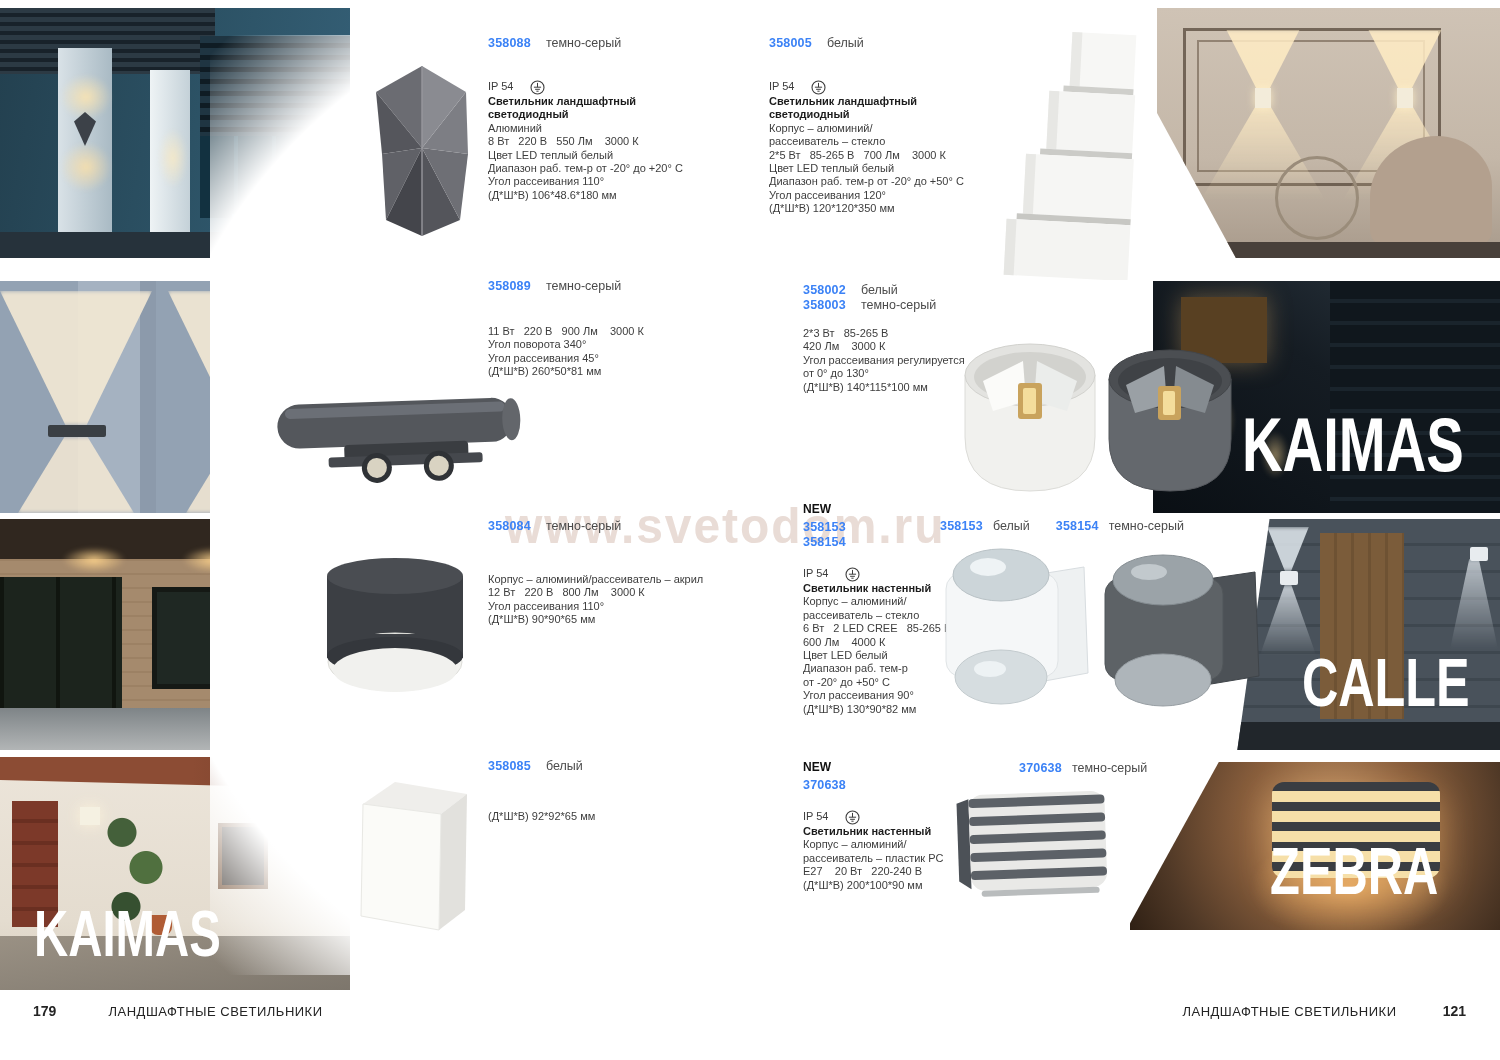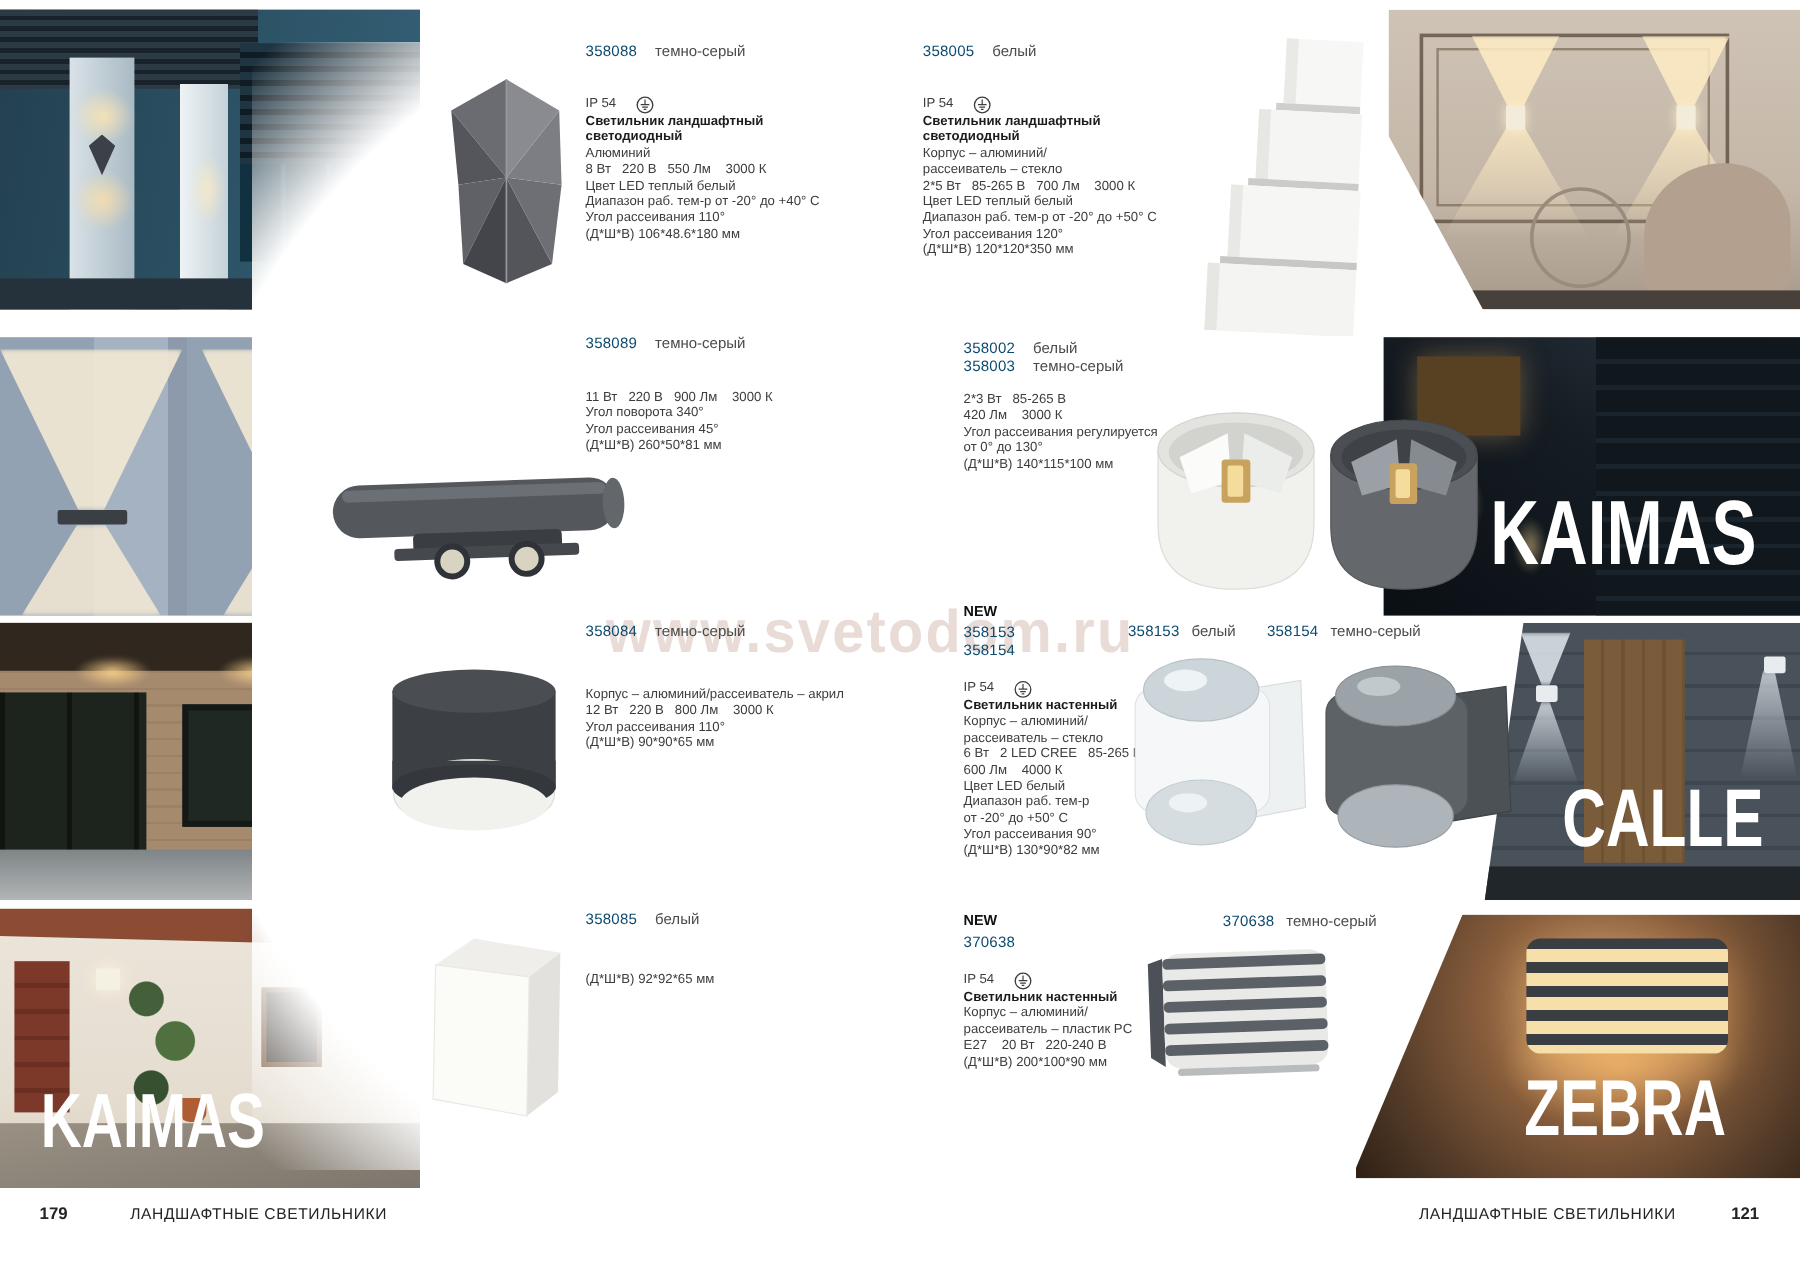--- a/index.html
+++ b/index.html
@@ -9,21 +9,21 @@
   .photo{position:absolute;overflow:hidden}
   .photoL{z-index:1}
   .overlay-ellipse{position:absolute;z-index:2;pointer-events:none;
     background:radial-gradient(ellipse at center,#fff 0 80%,rgba(255,255,255,0) 98%)}
   .watermark{position:absolute;z-index:3;font-weight:bold;font-size:50px;letter-spacing:2px;
     color:#e9dcd6;white-space:nowrap;transform:scaleX(.96);transform-origin:left center}
   .photoR{z-index:4}
   .spec{position:absolute;z-index:5;width:300px;font-size:11px;line-height:13.4px;color:#3d3d3d}
   .product{position:absolute;z-index:6}
   .code-line{font-size:12.5px;line-height:15px;white-space:nowrap}
-  .code{font-weight:normal;color:#0c4a6e;letter-spacing:.2px}
+  .code{font-weight:bold;color:#3b82f6;letter-spacing:.2px}
   .clr{margin-left:15px;color:#4b4b4b}
   .ttl{font-weight:bold;color:#1c1c1c}
   .ln{white-space:pre-wrap}
   .ip-line{display:flex;align-items:center;gap:16px;height:16px}
   .newlbl{font-weight:bold;font-size:12px;color:#101010;line-height:13px}
   .bigname{position:absolute;font-weight:bold;color:#fff;white-space:nowrap;line-height:1}
   .footer{position:absolute;z-index:7;font-size:13px;color:#242424;letter-spacing:.5px;white-space:nowrap}
   .pagenum{font-weight:bold;font-size:14px;letter-spacing:0}
   .beam{position:absolute;filter:blur(2px)}
 </style>
@@ -111,21 +111,21 @@
   <div class="abs" style="left:88px;top:14px;width:84px;height:186px;background:repeating-linear-gradient(90deg,#7b5c3a 0 14px,#6e5233 14px 17px)"></div>
   <div class="beam" style="left:30px;top:8px;width:52px;height:44px;background:rgba(235,242,248,.8);clip-path:polygon(10% 0,90% 0,56% 100%,44% 100%)"></div>
   <div class="beam" style="left:28px;top:66px;width:56px;height:70px;background:linear-gradient(180deg,rgba(235,242,248,.75),rgba(235,242,248,0));clip-path:polygon(44% 0,56% 0,100% 100%,0 100%)"></div>
   <div class="abs" style="left:48px;top:52px;width:18px;height:14px;background:#e8ecef;border-radius:2px"></div>
   <div class="beam" style="right:2px;top:40px;width:48px;height:90px;background:linear-gradient(180deg,rgba(235,242,248,.7),rgba(235,242,248,0));clip-path:polygon(40% 0,60% 0,100% 100%,0 100%)"></div>
   <div class="abs" style="right:12px;top:28px;width:18px;height:14px;background:#e8ecef;border-radius:2px"></div>
   <div class="abs" style="left:0;bottom:0;width:268px;height:28px;background:#21262b"></div>
   <div class="bigname" style="right:30px;bottom:34px;font-size:68px;transform:scaleX(.74);transform-origin:right bottom">CALLE</div>
 </div>
 
-<div class="photo photoR" style="left:1130px;top:762px;width:370px;height:220px;
+<div class="photo photoR" style="left:1130px;top:762px;width:370px;height:168px;
             background:radial-gradient(circle at 55% 35%,#c89a6b 0%,#8a5f3d 38%,#4f3826 75%,#2f2014 100%);
             clip-path:polygon(24% 0,100% 0,100% 100%,0 100%,0 96%)">
   <div class="beam" style="left:120px;top:70px;width:200px;height:110px;background:radial-gradient(closest-side,rgba(255,190,110,.65),transparent)"></div>
   <div class="abs" style="left:142px;top:20px;width:168px;height:96px;border-radius:12px;
               background:repeating-linear-gradient(180deg,#3a3d42 0 9px,#f6dfa8 9px 20px);
               box-shadow:0 14px 34px rgba(255,190,110,.45)"></div>
   <div class="bigname" style="right:62px;bottom:26px;font-size:66px;transform:scaleX(.74);transform-origin:right bottom">ZEBRA</div>
 </div>
 
 <div class="spec" style="left:488px;top:36px">
@@ -137,21 +137,21 @@
     <svg width="15" height="15" viewBox="0 0 15 15">
         <circle cx="7.5" cy="7.5" r="6.5" fill="none" stroke="#3d3d3d" stroke-width="1.1"></circle>
         <path d="M7.5 2.9V7.2M3.9 7.2H11.1M5.1 9.3H9.9M6.4 11.2H8.6" stroke="#3d3d3d" stroke-width="1" fill="none"></path>
       </svg>
   </div>
   <div class="ttl">Светильник ландшафтный</div>
   <div class="ttl">светодиодный</div>
   <div class="ln">Алюминий</div>
   <div class="ln">8 Вт   220 В   550 Лм    3000 К</div>
   <div class="ln">Цвет LED теплый белый</div>
-  <div class="ln">Диапазон раб. тем-р от -20° до +40° С</div>
+  <div class="ln">Диапазон раб. тем-р от -20° до +20° С</div>
   <div class="ln">Угол рассеивания 110°</div>
   <div class="ln">(Д*Ш*В) 106*48.6*180 мм</div>
 </div>
 
 <div class="spec" style="left:769px;top:36px">
   <div class="code-line">
     <span class="code">358005</span><span class="clr">белый</span>
   </div>
   <div class="ip-line" style="margin-top:28px">
     <span>IP 54</span>

